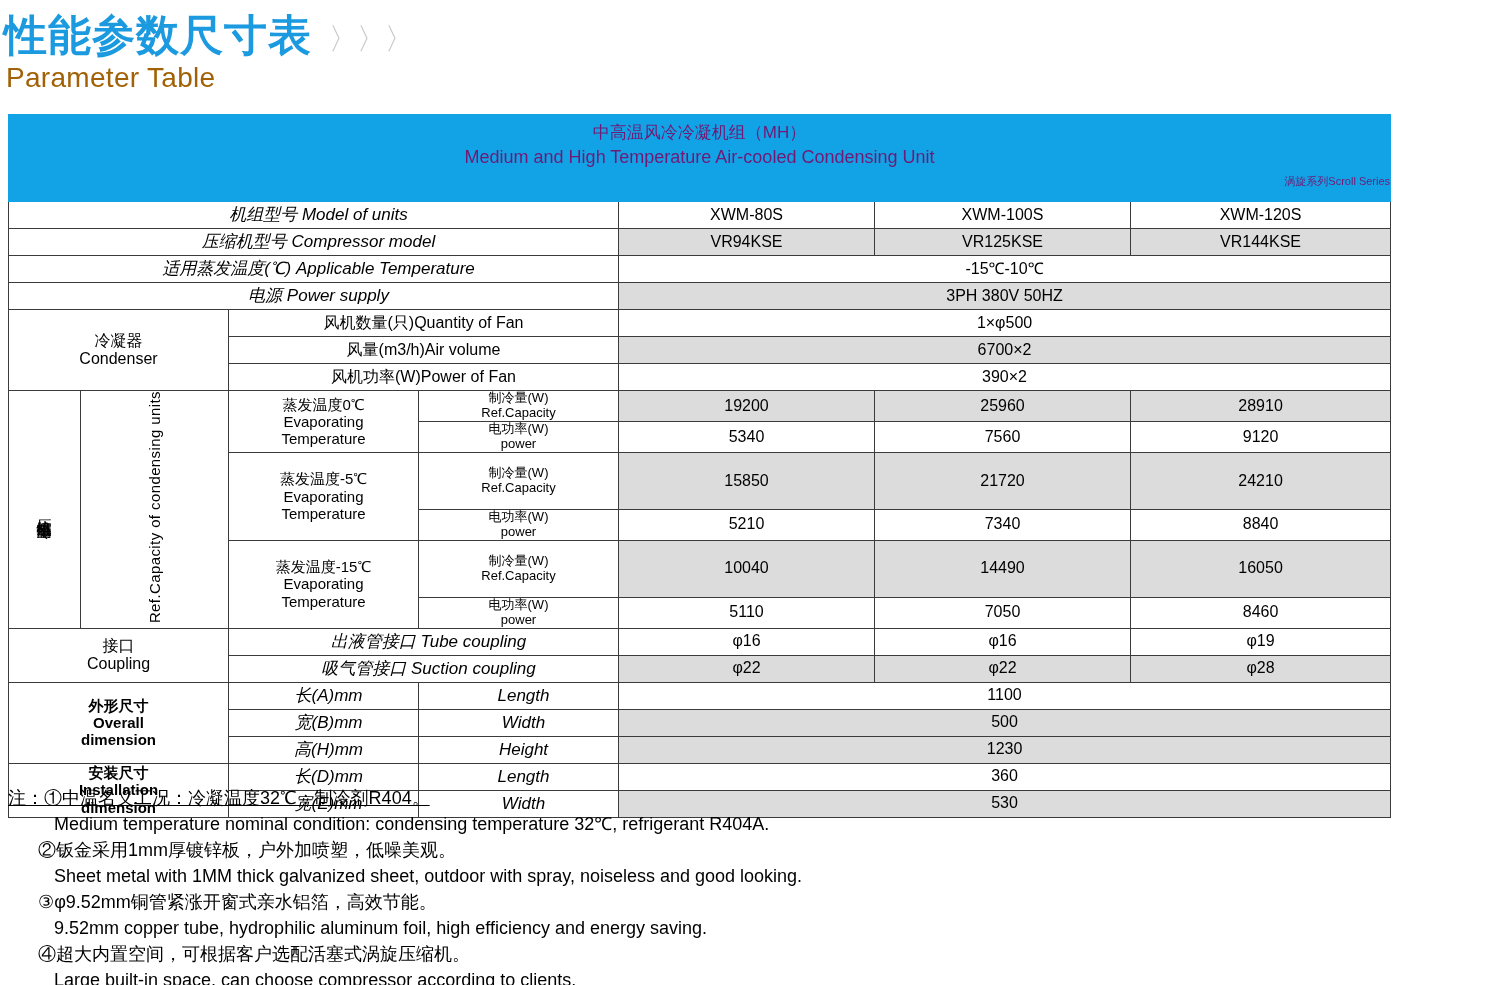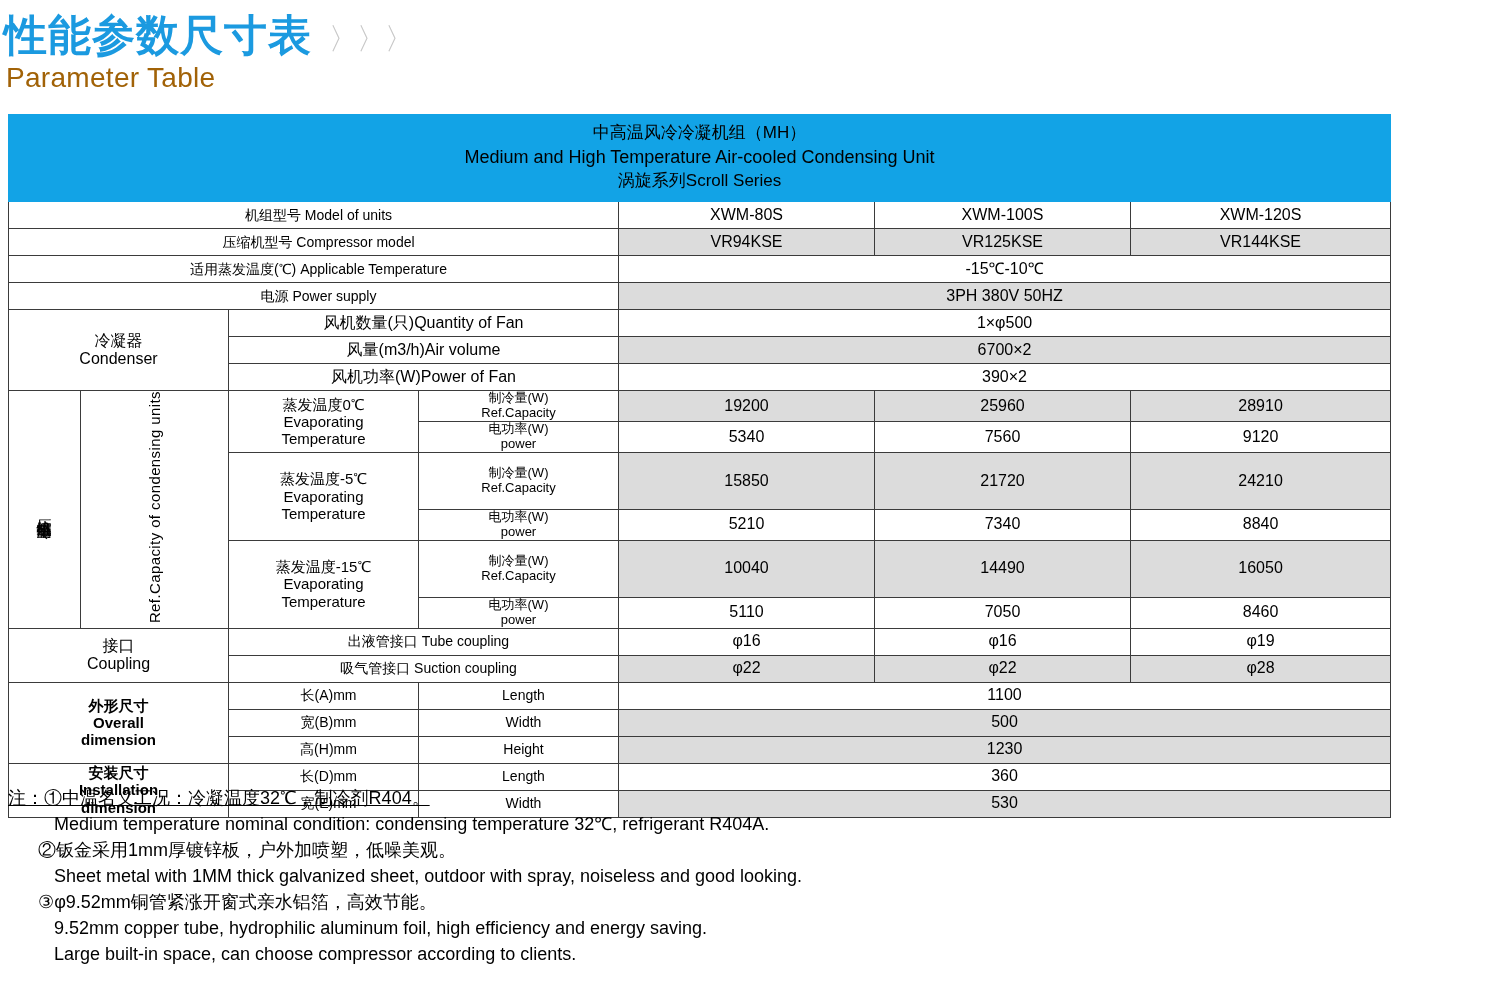--- a/index.html
+++ b/index.html
@@ -69,31 +69,32 @@
   .tbl td {
     border: 1px solid #3b3b3b;
     padding: 0;
     text-align: center;
     vertical-align: middle;
     background: #ffffff;
     line-height: 1.15;
   }
   .hdr {
     background: #12a3e6 !important;
-    color: #000000;
+    color: #701a75;
     padding: 6px 0 8px 0 !important;
     border-color: #12a3e6 !important;
   }
   .hdr .l1 { font-size: 17px; line-height: 24px; }
   .hdr .l2 { font-size: 18px; line-height: 24px; }
-  .hdr .l3 { font-size: 17px; line-height: 24px; }
+  .hdr .l3 { font-size: 11px; line-height: 24px; text-align: right; }
   .lbl-left {
     text-align: left;
     padding-left: 10px !important;
-    font-size: 14px;
+    font-size: 17px;
+    font-style: italic;
   }
   .shade { background: #dcdcdc !important; }
   .rowh { height: 27px; }
   .vtxt {
     writing-mode: vertical-rl;
     text-orientation: upright;
     white-space: nowrap;
     letter-spacing: 1px;
     font-size: 15px;
     line-height: 17px;
@@ -347,16 +348,17 @@
     </tbody>
   </table>
 
   <div class="notes">
     <div class="note-cn first">注：①中温名义工况：冷凝温度32℃，制冷剂R404。</div>
     <div class="note-en">Medium temperature nominal condition: condensing temperature 32℃, refrigerant R404A.</div>
     <div class="note-cn ind">②钣金采用1mm厚镀锌板，户外加喷塑，低噪美观。</div>
     <div class="note-en">Sheet metal with 1MM thick galvanized sheet, outdoor with spray, noiseless and good looking.</div>
     <div class="note-cn ind">③φ9.52mm铜管紧涨开窗式亲水铝箔，高效节能。</div>
     <div class="note-en">9.52mm copper tube, hydrophilic aluminum foil, high efficiency and energy saving.</div>
+    <div class="note-cn ind">④超大内置空间，可根据客户选配活塞式涡旋压缩机。</div>
     <div class="note-en">Large built-in space, can choose compressor according to clients.</div>
   </div>
 
 </div>
 
 </body></html>

